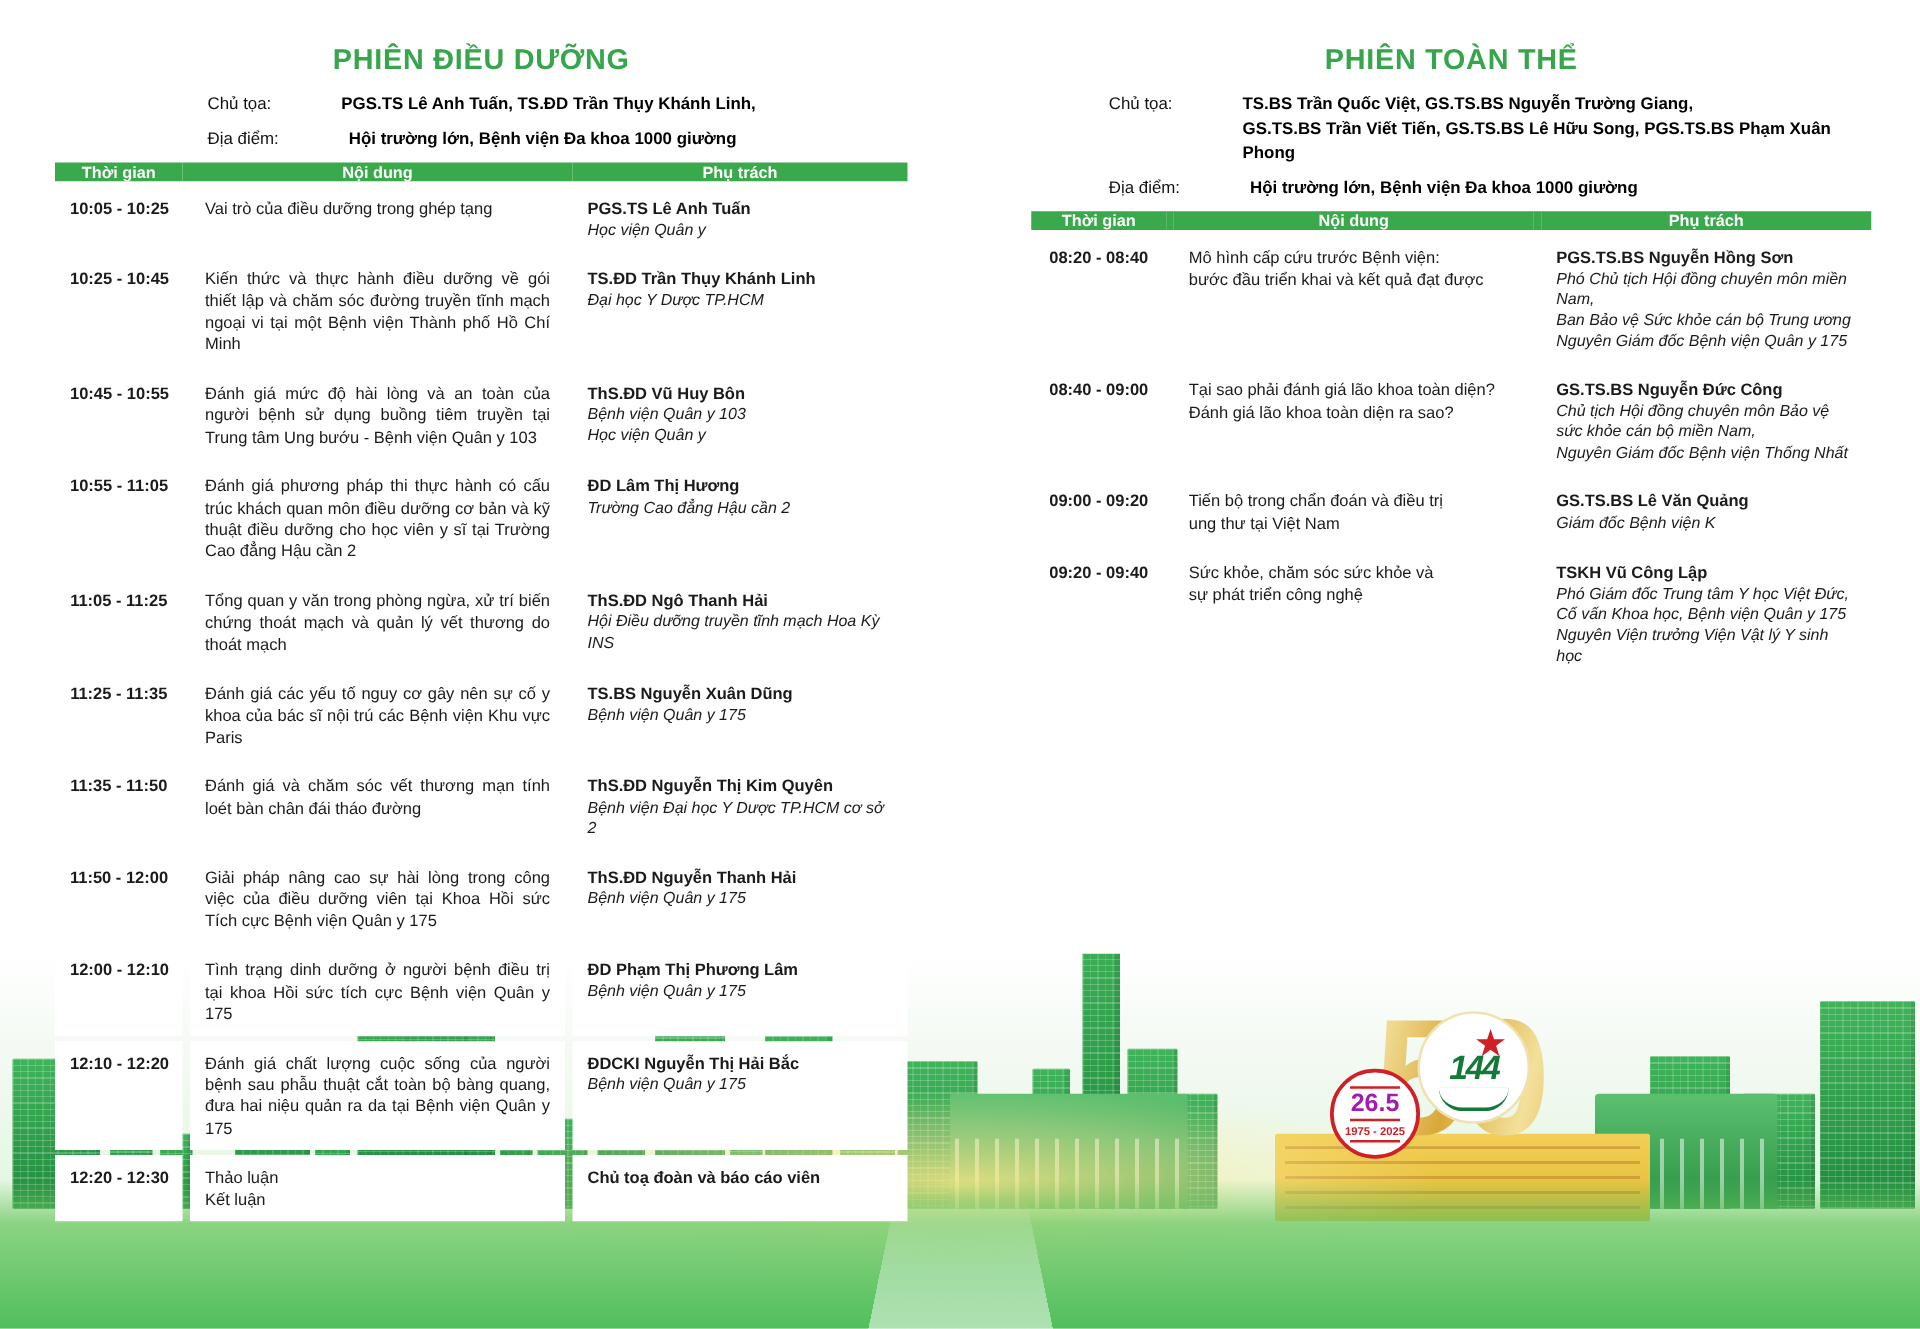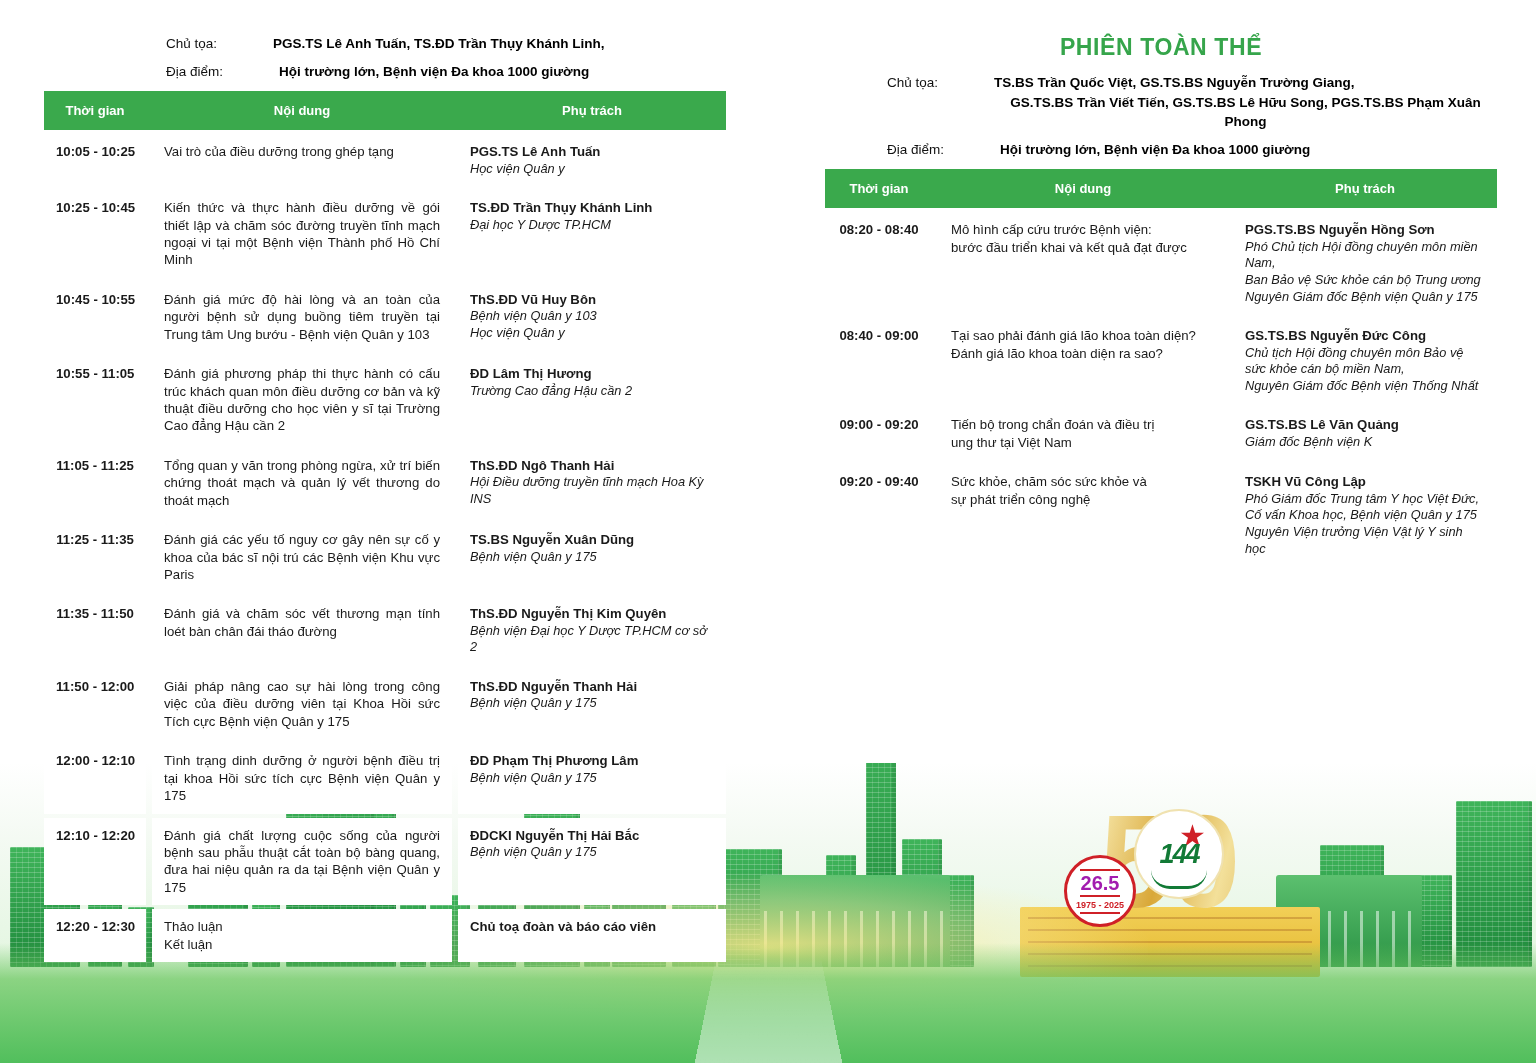--- a/index.html
+++ b/index.html
@@ -65,30 +65,30 @@
   .page{position:relative;z-index:5;width:1536px;height:1063px;}
   .col{position:absolute;top:34px;}
   .col-left{left:44px;width:682px;}
   .col-right{left:825px;width:672px;}
 
   .sess-title{
     text-align:center;color:#36a54b;font-weight:700;font-size:23px;
     letter-spacing:.6px;margin:0 0 12px 0;text-transform:uppercase;
   }
   .meta{font-size:13.5px;line-height:1.45;margin:0 0 6px 0;}
-  .meta-row{display:flex;gap:8px;text-align:center;}
+  .meta-row{display:flex;gap:8px;}
   .meta-label{flex:0 0 auto;font-weight:400;color:#111;white-space:nowrap;}
   .meta-val{font-weight:700;color:#000;padding-left:48px;}
   .meta-left .meta-row{justify-content:flex-start;padding-left:122px;}
   .meta-right .meta-row{justify-content:flex-start;padding-left:62px;}
 
   table.agenda{border-collapse:separate;border-spacing:0 4px;width:100%;table-layout:fixed;}
   table.agenda thead th{
     background:#3aa94c;color:#fff;font-weight:700;font-size:13px;
-    padding:12px 0;text-align:center;border:none;
+    padding:0 0;text-align:center;border:none;
   }
   table.agenda thead th:first-child{border-radius:0;}
   table.agenda tbody td{
     vertical-align:top;padding:9px 12px;font-size:13.2px;line-height:1.32;
     background:#ffffff;
   }
   tr.alt td{background:#dfead8;}
   td.c-time{font-weight:700;font-size:13.4px;text-align:center;padding-left:4px;padding-right:4px;white-space:nowrap;}
   td.c-topic{text-align:justify;}
   td.c-person .p-name{font-weight:700;display:block;}
@@ -149,20 +149,21 @@
       <span class="bar"></span>
     </div>
   </div>
 
   <div class="road"></div>
 </div>
 
 <div class="page">
 
   <div class="col col-left">
+    <h1 class="sess-title">PHIÊN ĐIỀU DƯỠNG</h1>
     <div class="meta meta-left">
       <div class="meta-row">
         <span class="meta-label">Chủ tọa:</span>
         <span class="meta-val">PGS.TS Lê Anh Tuấn, TS.ĐD Trần Thụy Khánh Linh,</span>
       </div>
       <div class="meta-row" style="margin-top:8px">
         <span class="meta-label">Địa điểm:</span>
         <span class="meta-val">Hội trường lớn, Bệnh viện Đa khoa 1000 giường</span>
       </div>
     </div>

